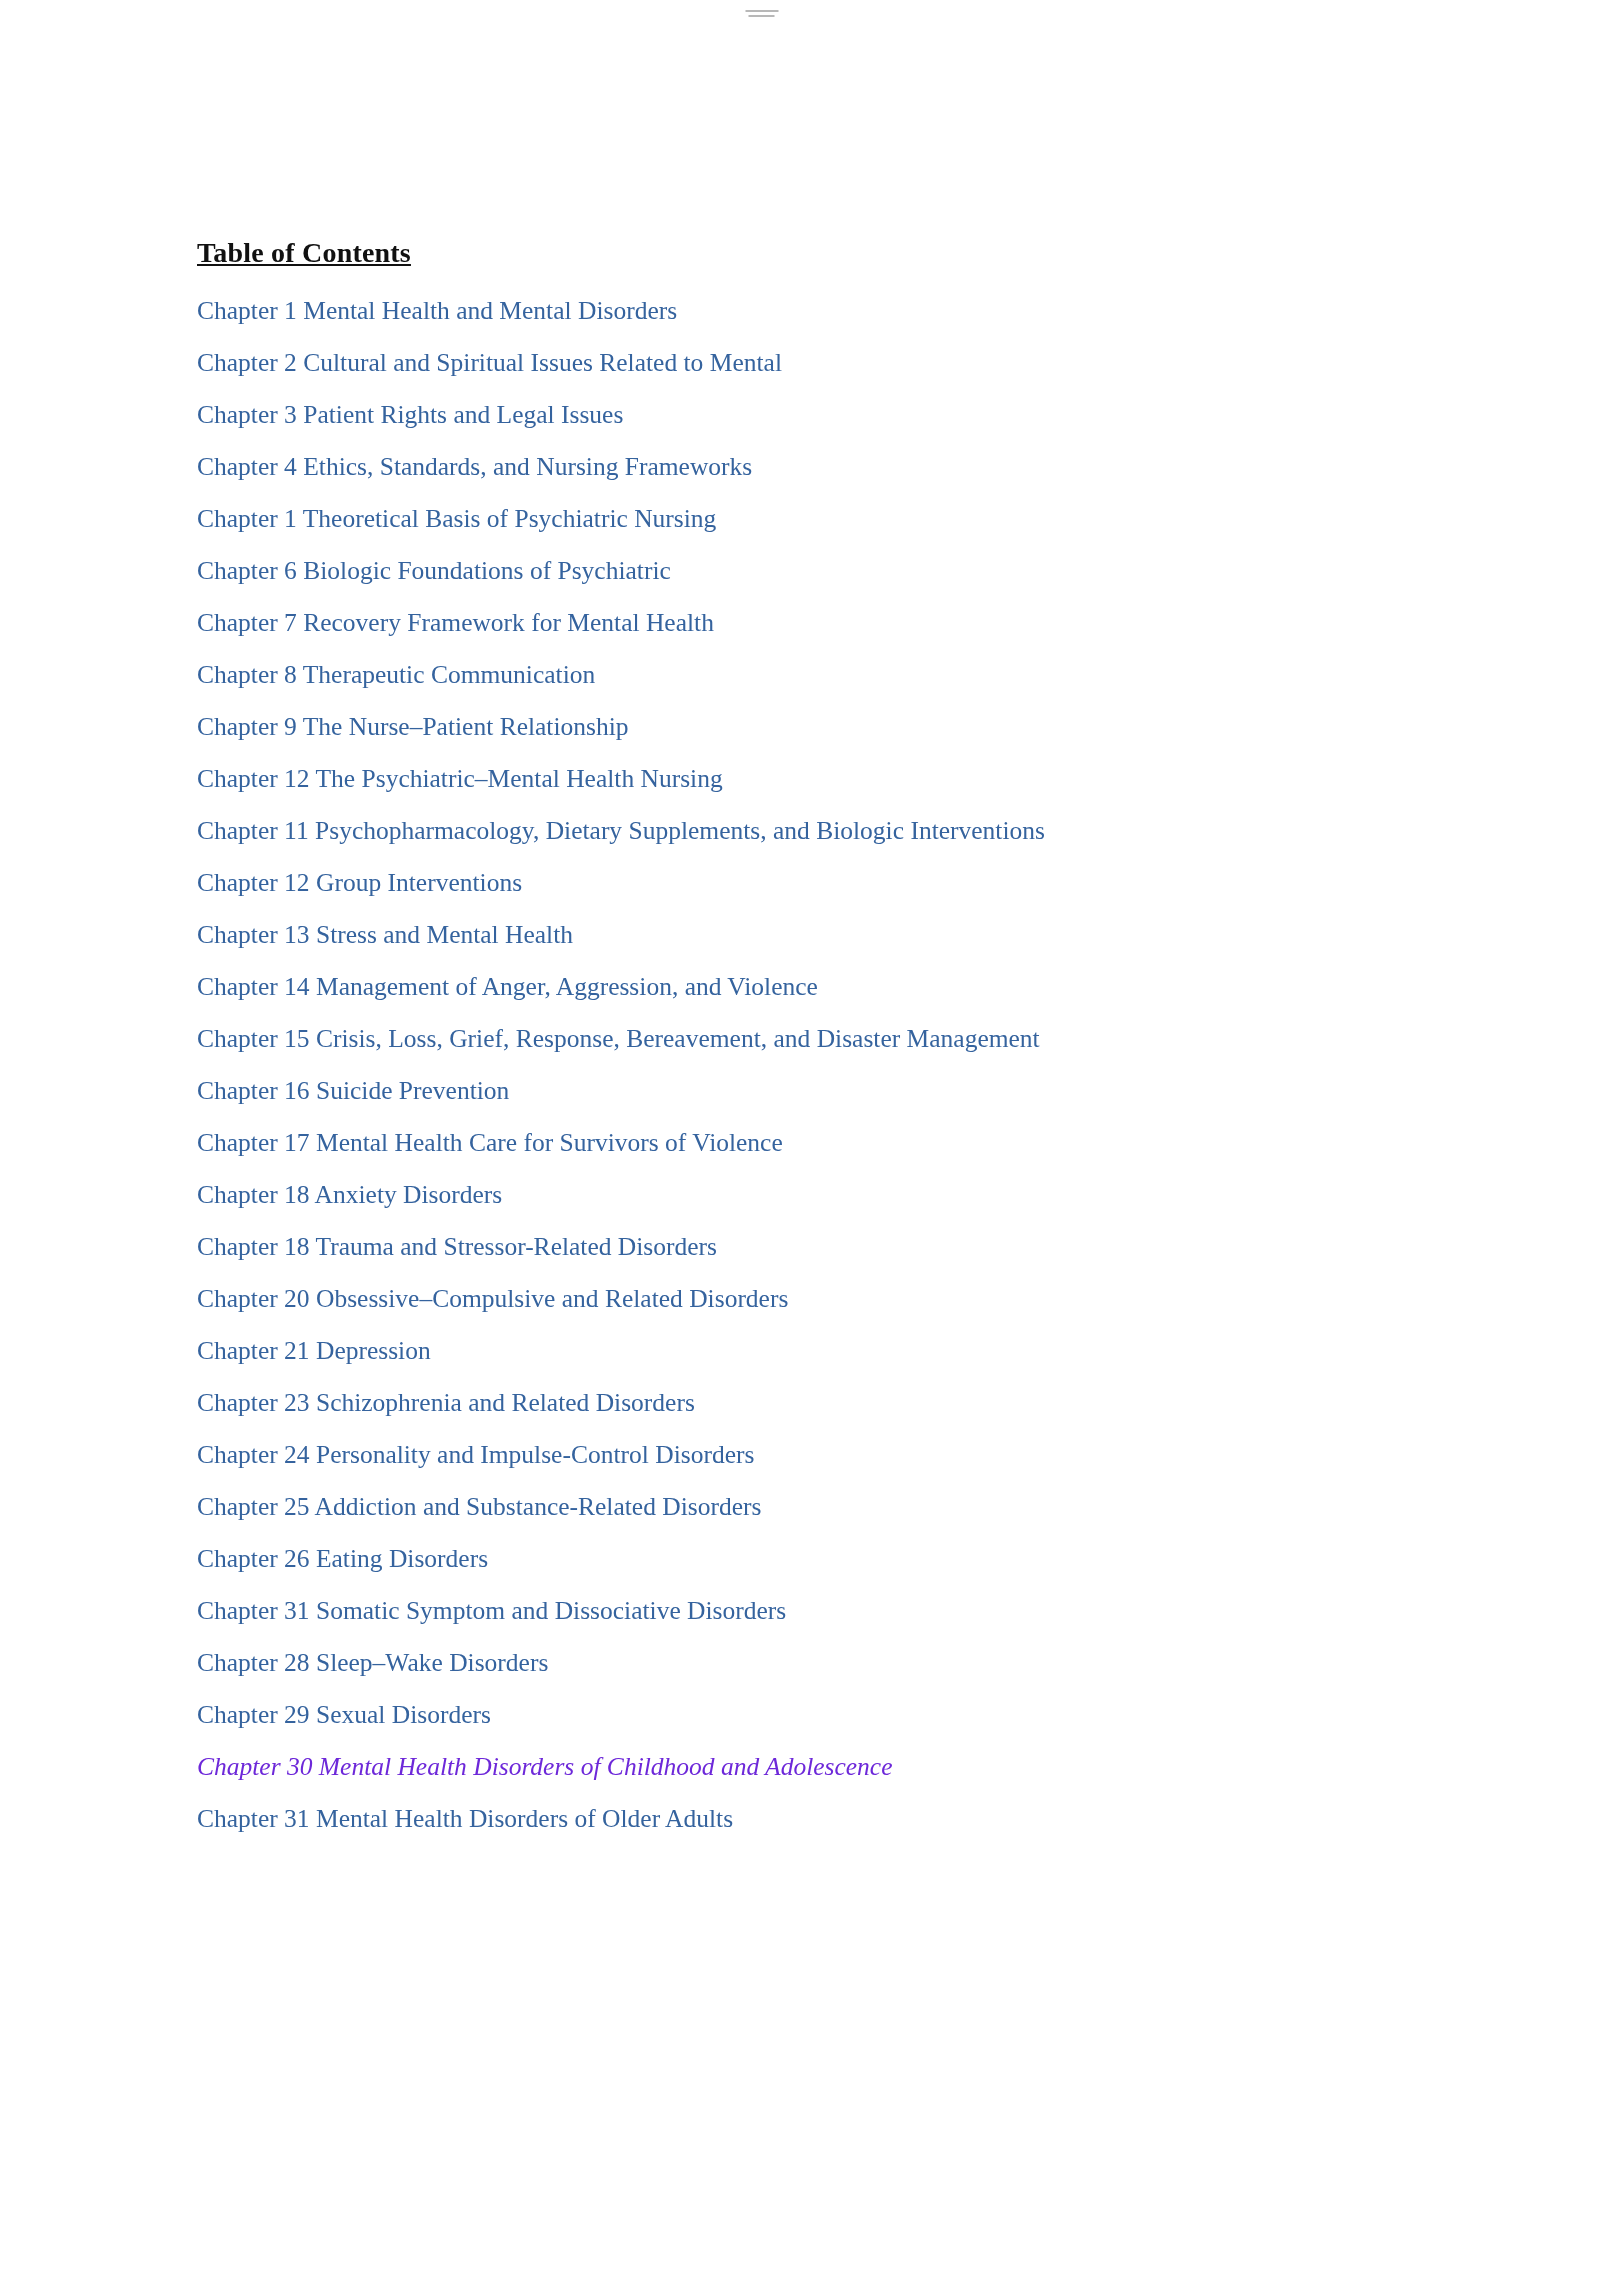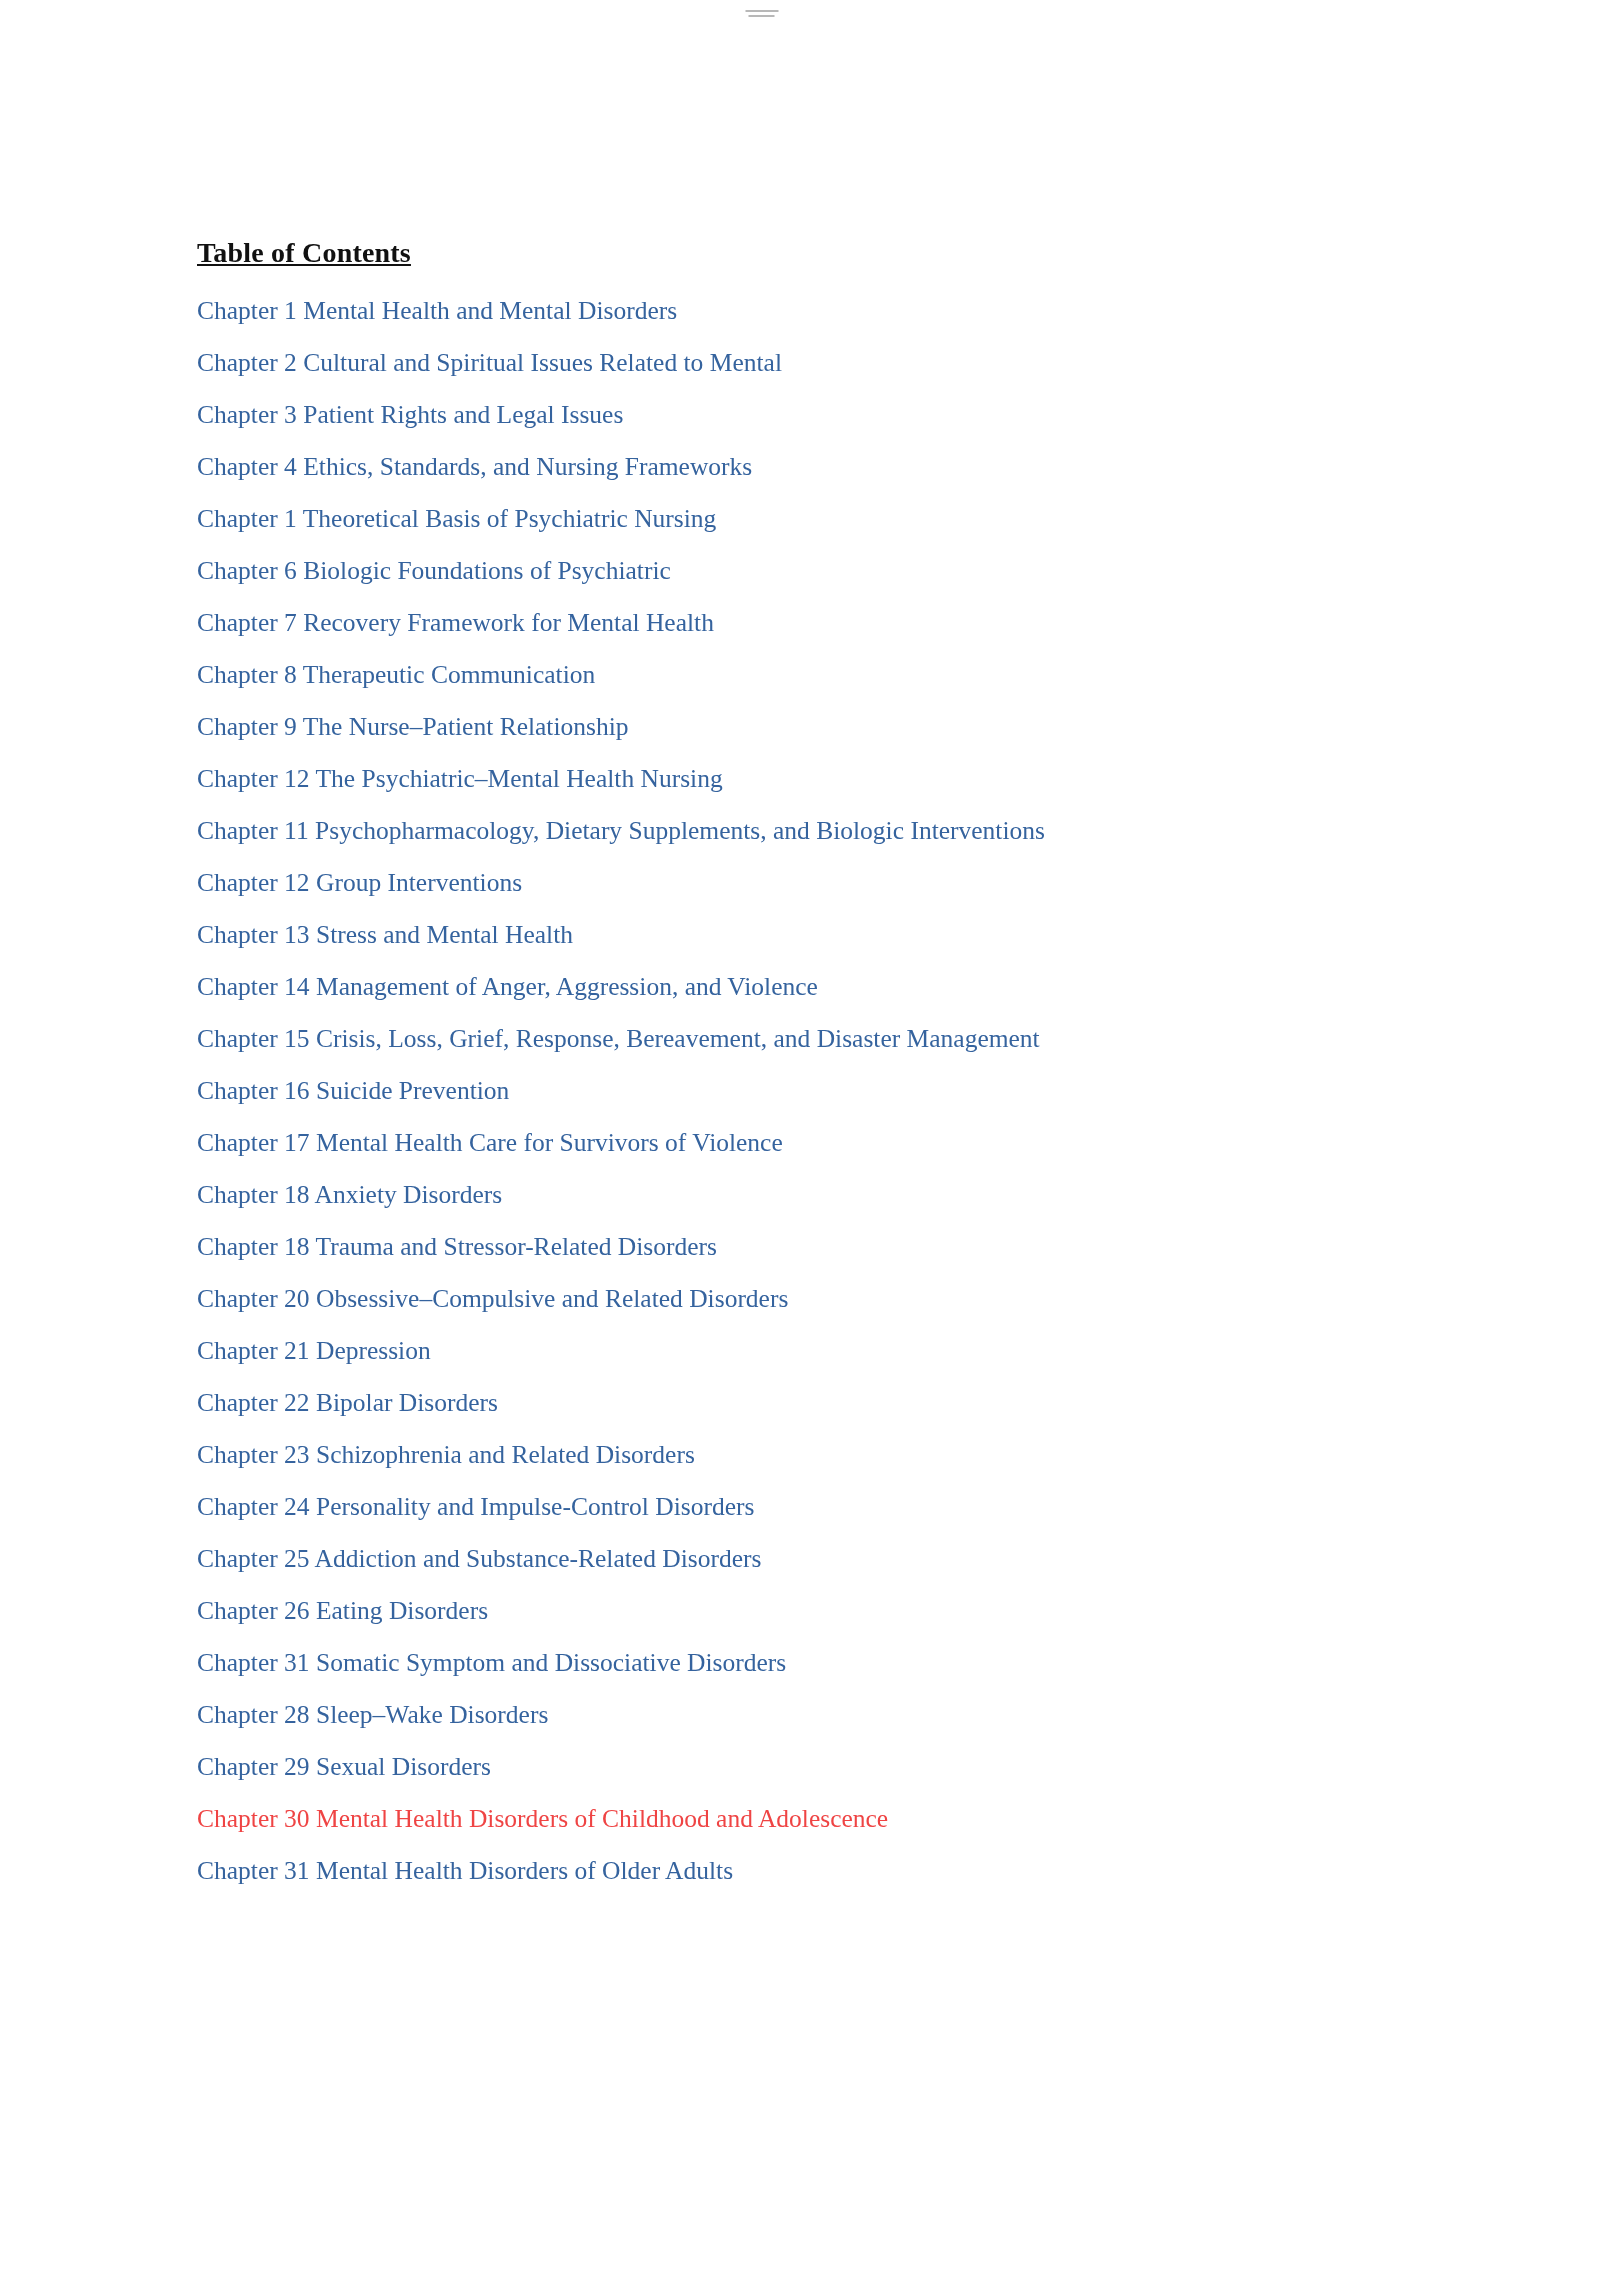--- a/index.html
+++ b/index.html
@@ -93,27 +93,26 @@
         <a class="toc-item" href="#" style="color: rgb(53, 99, 158);">Chapter 12 Group Interventions</a>
         <a class="toc-item" href="#" style="color: rgb(53, 99, 158);">Chapter 13 Stress and Mental Health</a>
         <a class="toc-item" href="#" style="color: rgb(53, 99, 158);">Chapter 14 Management of Anger, Aggression, and Violence</a>
         <a class="toc-item" href="#" style="color: rgb(53, 99, 158);">Chapter 15 Crisis, Loss, Grief, Response, Bereavement, and Disaster Management</a>
         <a class="toc-item" href="#" style="color: rgb(53, 99, 158);">Chapter 16 Suicide Prevention</a>
         <a class="toc-item" href="#" style="color: rgb(53, 99, 158);">Chapter 17 Mental Health Care for Survivors of Violence</a>
         <a class="toc-item" href="#" style="color: rgb(53, 99, 158);">Chapter 18 Anxiety Disorders</a>
         <a class="toc-item" href="#" style="color: rgb(53, 99, 158);">Chapter 18 Trauma and Stressor-Related Disorders</a>
         <a class="toc-item" href="#" style="color: rgb(53, 99, 158);">Chapter 20 Obsessive–Compulsive and Related Disorders</a>
         <a class="toc-item" href="#" style="color: rgb(53, 99, 158);">Chapter 21 Depression</a>
-        <a class="toc-item" href="#" style="color: rgb(53, 99, 158);">Chapter 22 Bipolar Disorders</a>
         <a class="toc-item" href="#" style="color: rgb(53, 99, 158);">Chapter 23 Schizophrenia and Related Disorders</a>
         <a class="toc-item" href="#" style="color: rgb(53, 99, 158);">Chapter 24 Personality and Impulse-Control Disorders</a>
         <a class="toc-item" href="#" style="color: rgb(53, 99, 158);">Chapter 25 Addiction and Substance-Related Disorders</a>
         <a class="toc-item" href="#" style="color: rgb(53, 99, 158);">Chapter 26 Eating Disorders</a>
         <a class="toc-item" href="#" style="color: rgb(53, 99, 158);">Chapter 31 Somatic Symptom and Dissociative Disorders</a>
         <a class="toc-item" href="#" style="color: rgb(53, 99, 158);">Chapter 28 Sleep–Wake Disorders</a>
         <a class="toc-item" href="#" style="color: rgb(53, 99, 158);">Chapter 29 Sexual Disorders</a>
-        <a class="toc-item" href="#" style="color: #ef4444;">Chapter 30 Mental Health Disorders of Childhood and Adolescence</a>
+        <a class="toc-item" href="#" style="color: #6d28d9; font-style: italic;">Chapter 30 Mental Health Disorders of Childhood and Adolescence</a>
         <a class="toc-item" href="#" style="color: rgb(53, 99, 158);">Chapter 31 Mental Health Disorders of Older Adults</a>
       </nav>
   </div>
 
 </div>
 
 
 </body></html>

